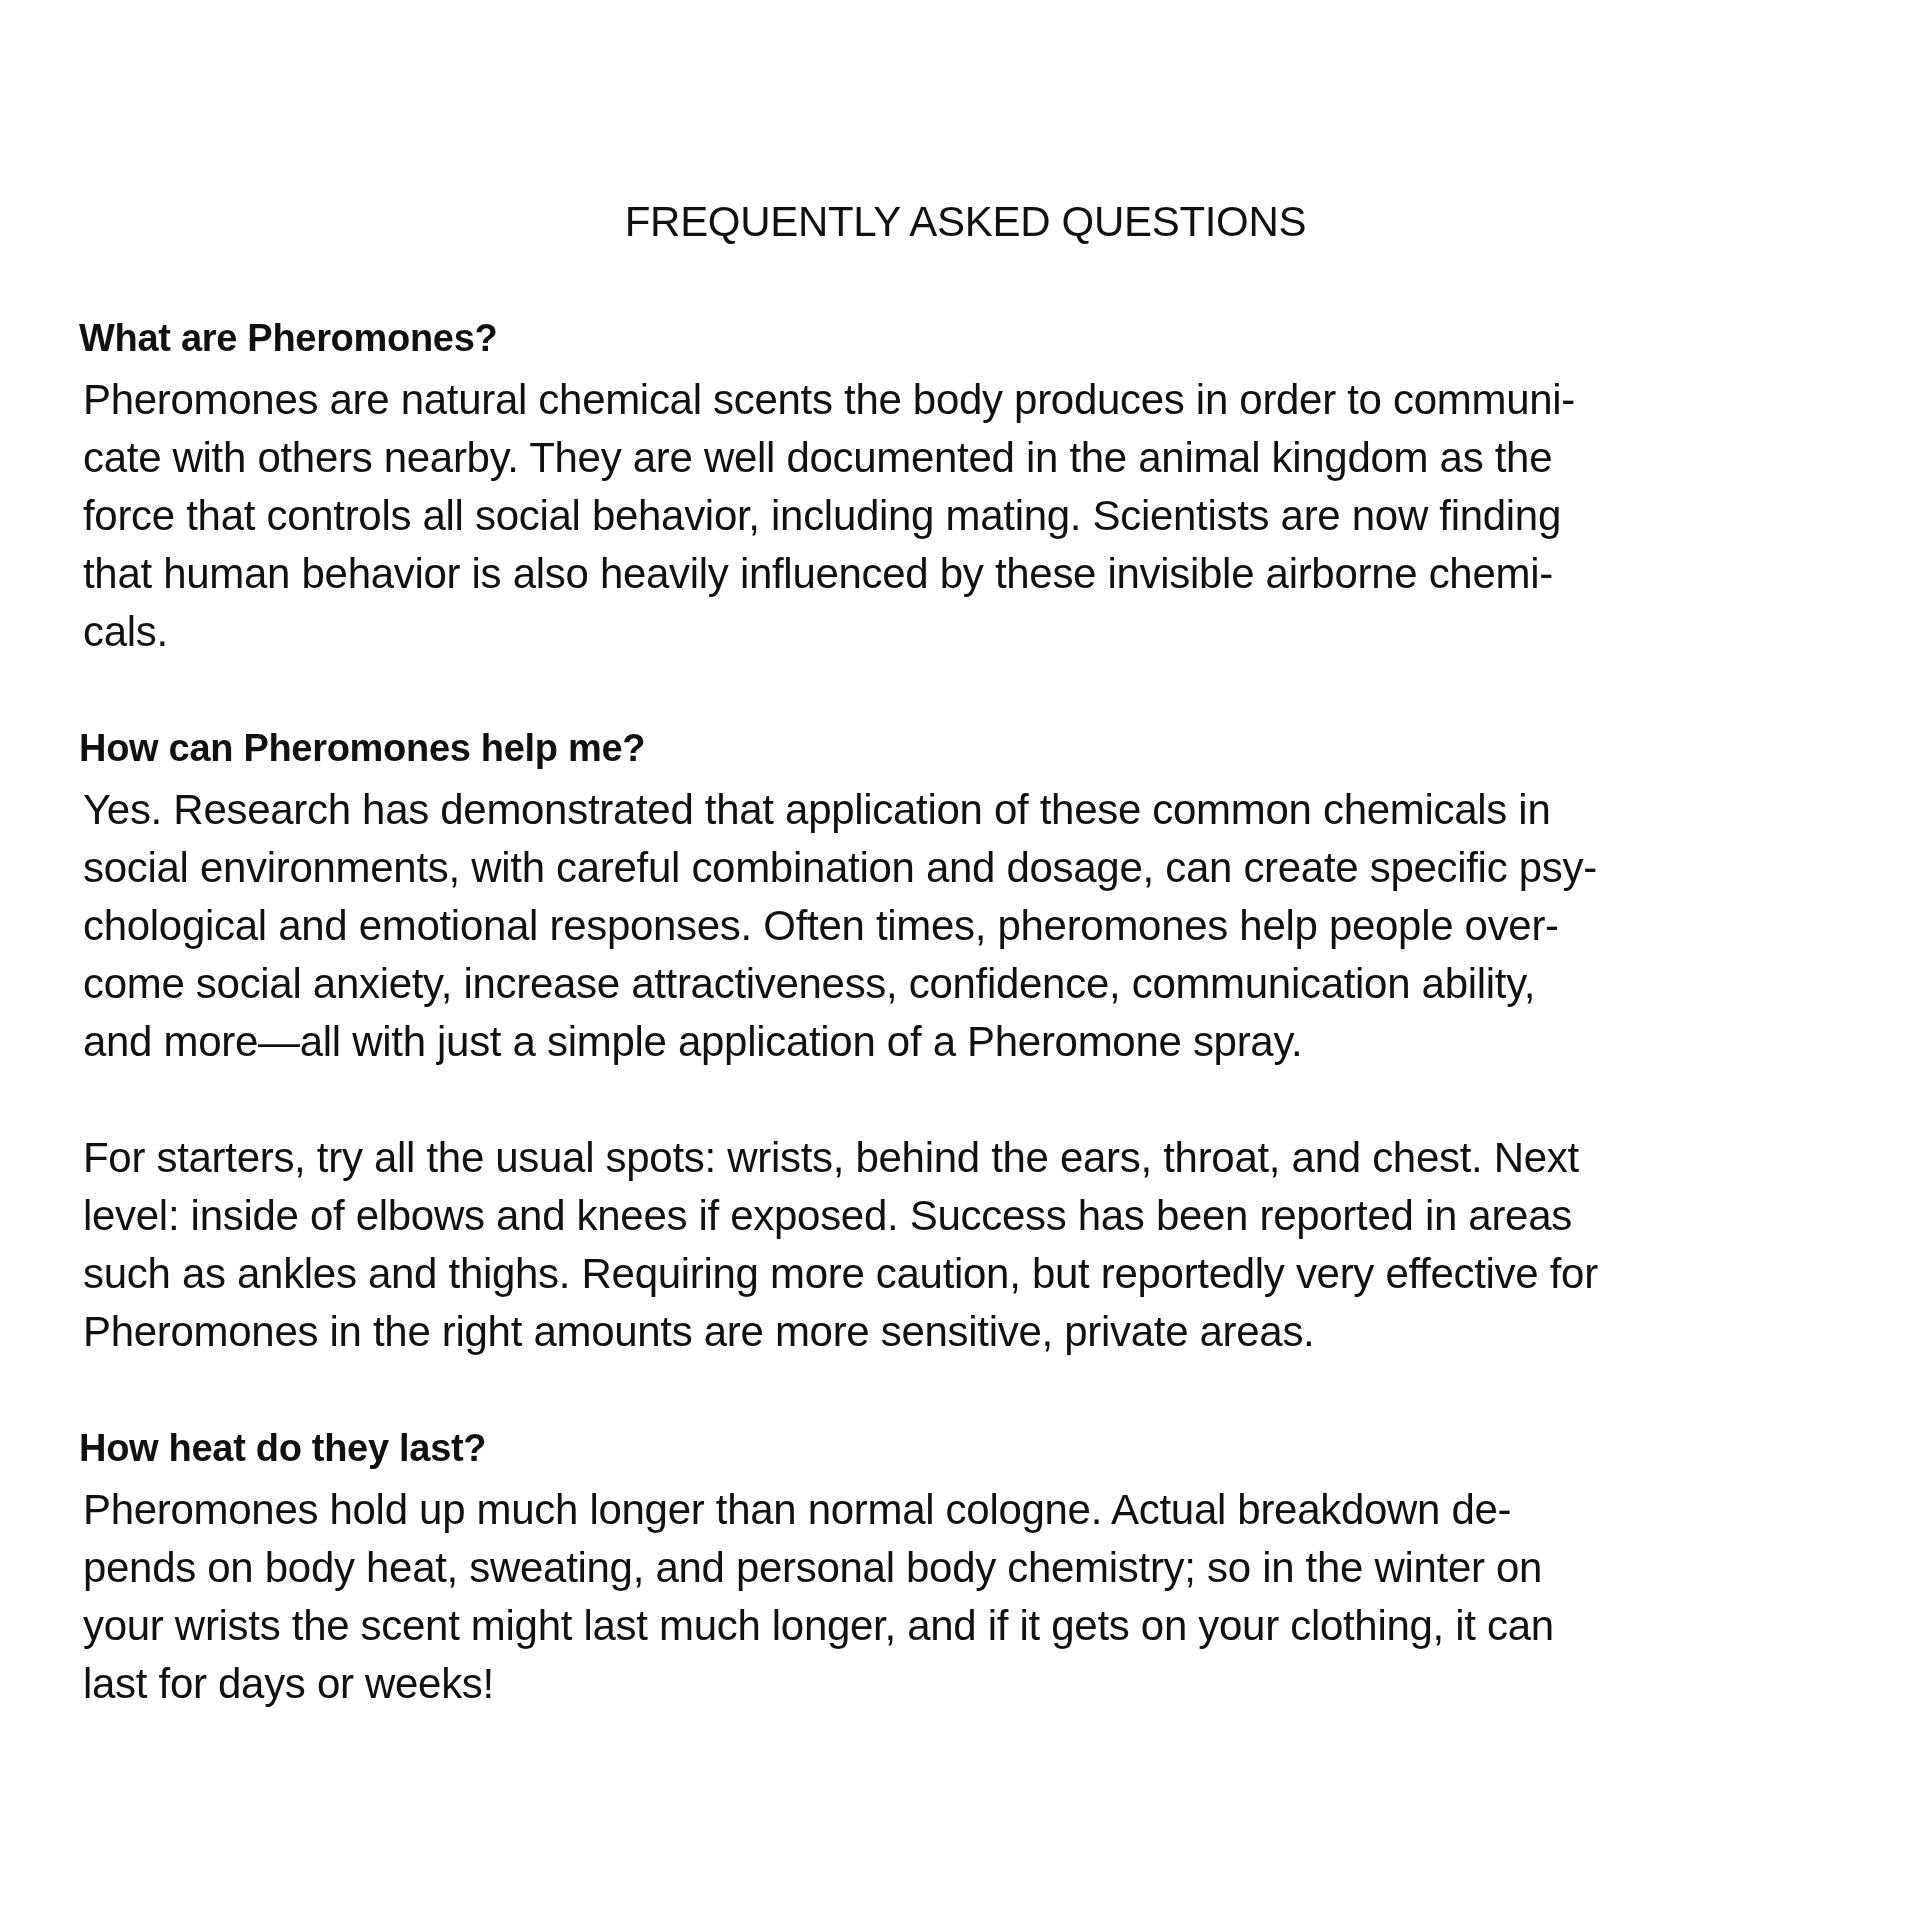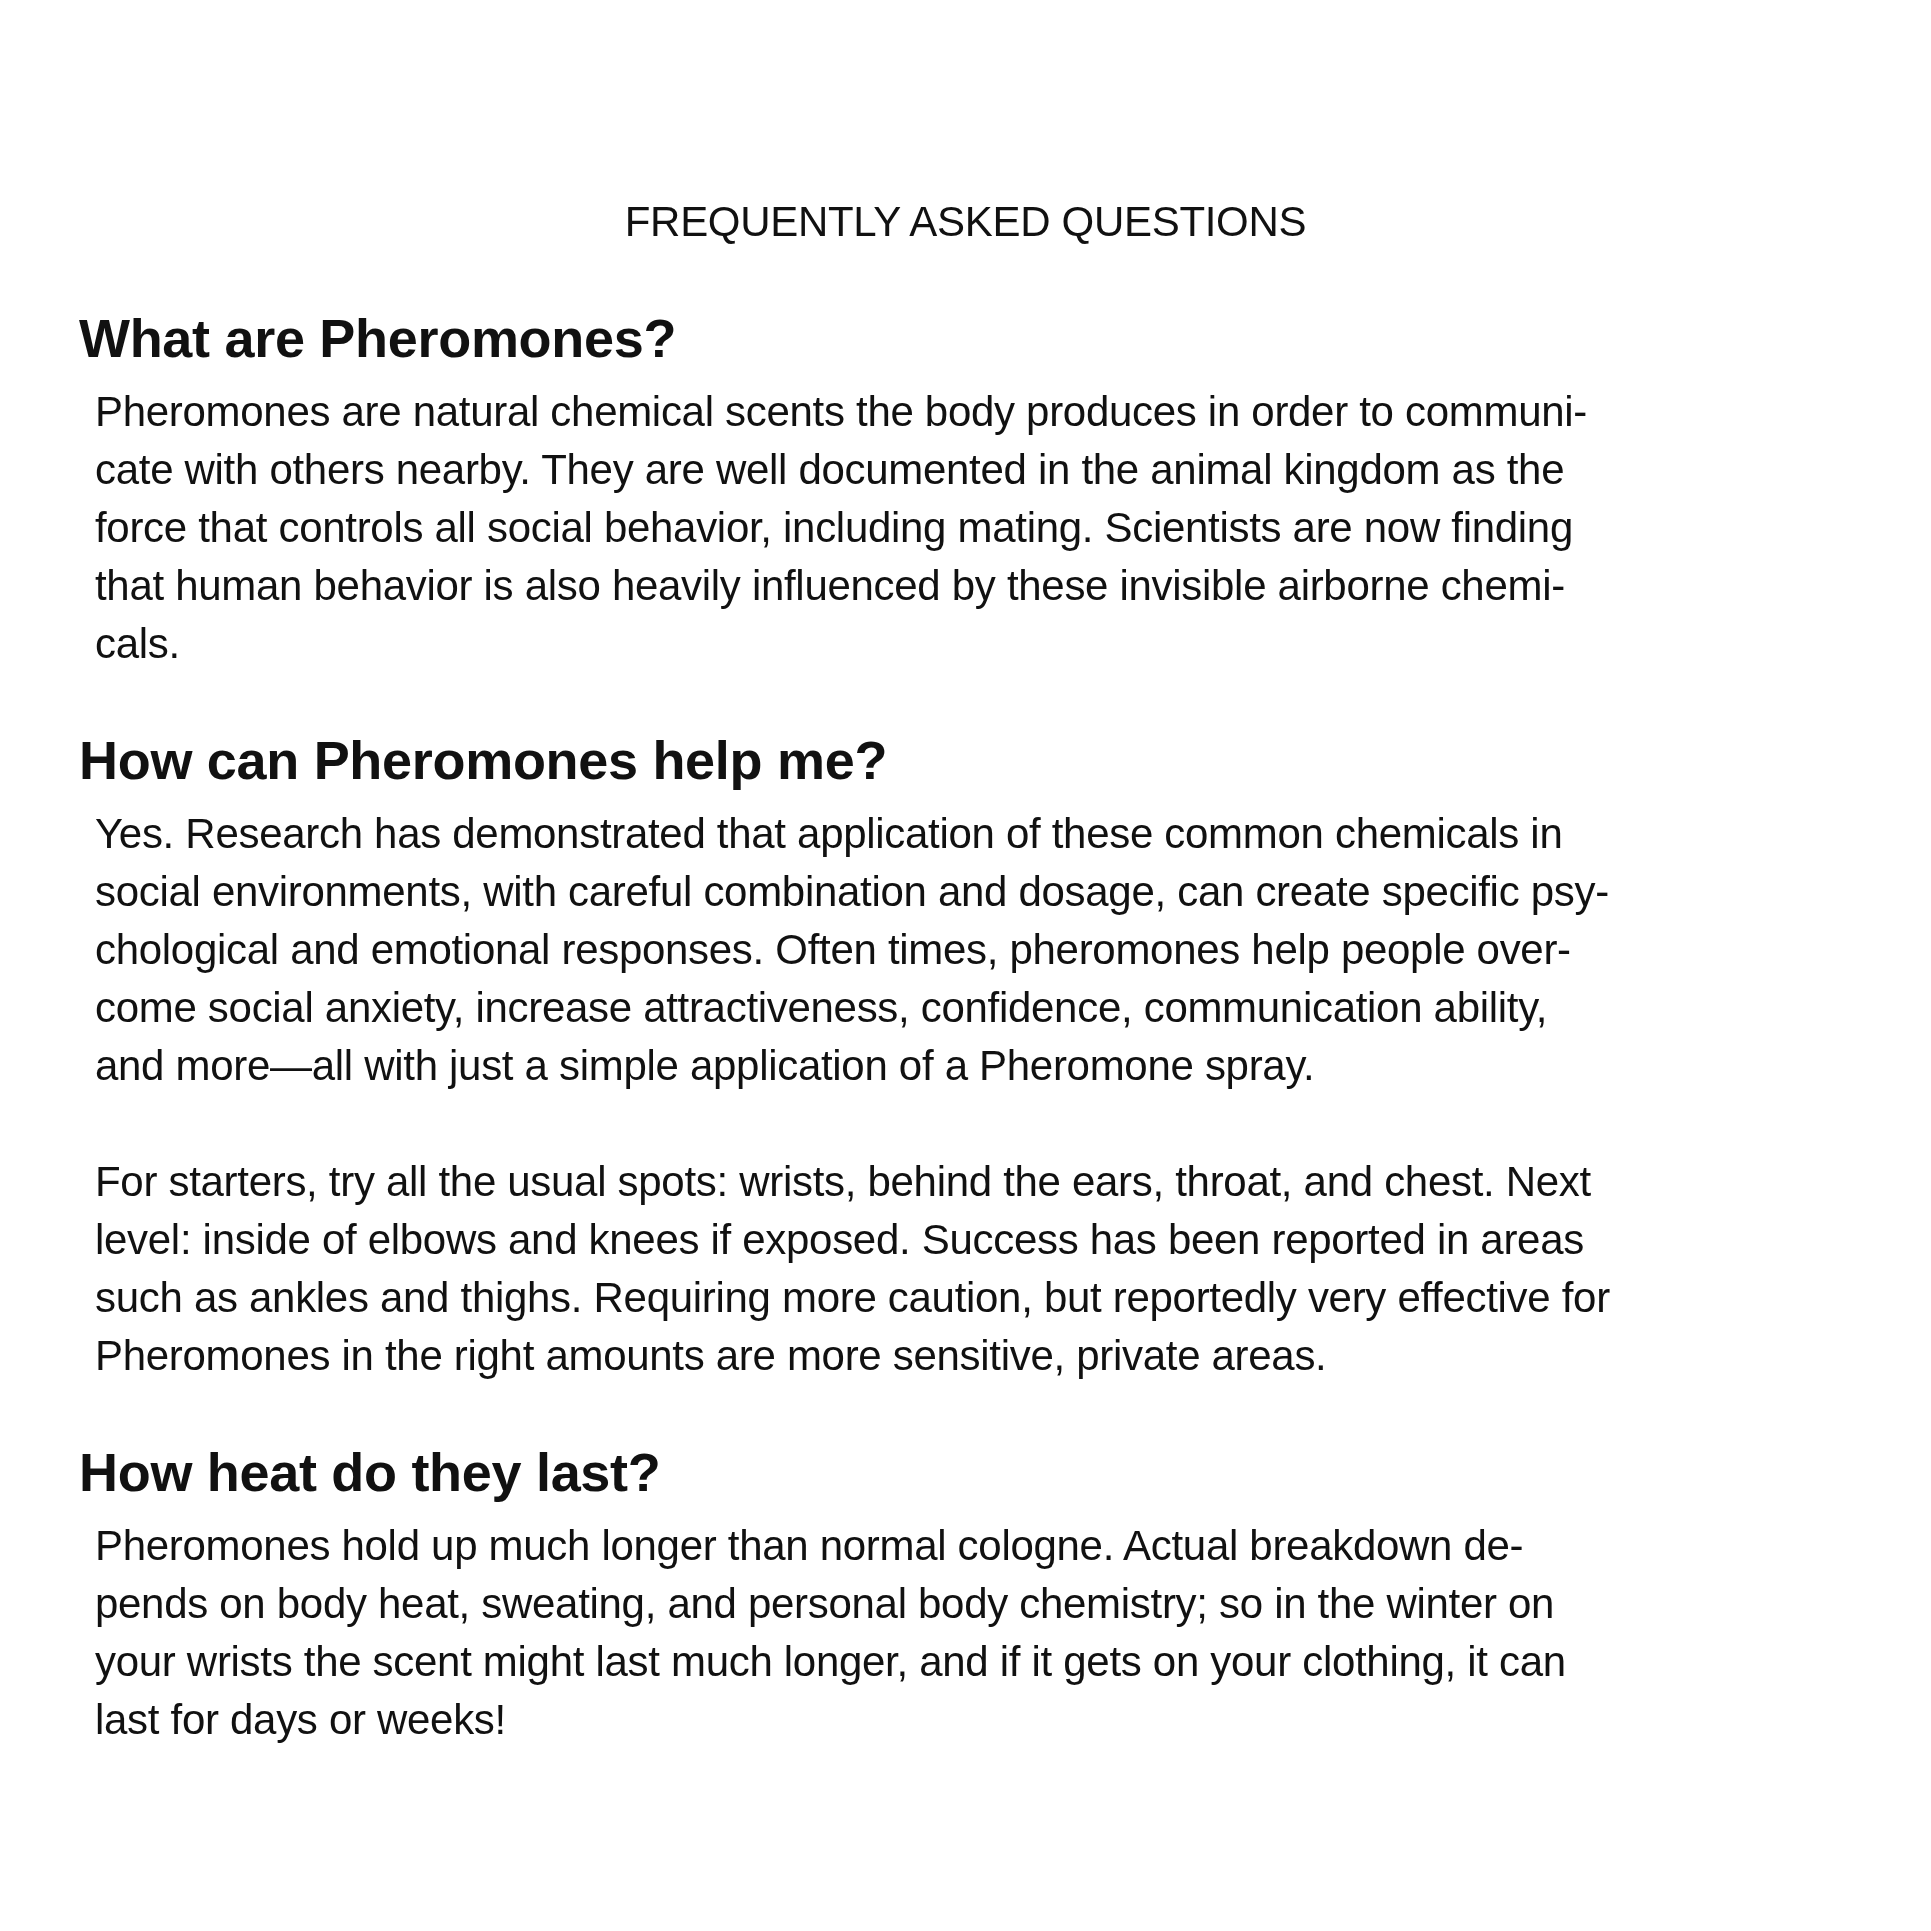--- a/index.html
+++ b/index.html
@@ -28,30 +28,30 @@
     
     margin-left: -21px; 
   }
   .faq-section {
     margin: 58px 0 0 0;
   }
   .faq-section:first-of-type {
     margin-top: 0;
   }
   .faq-question {
-    font-size: 54px;
+    font-size: 38px;
     font-weight: bold;
     line-height: 58px;
     margin: 0;
   }
   .faq-answer {
     font-size: 42px;
     font-weight: normal;
     line-height: 58px;
-    margin: 16px;
+    margin: 4px;
     white-space: pre; 
   }
 </style>
 </head>
 <body>
 
 <main class="page">
 
   <h1 class="doc-title">FREQUENTLY ASKED QUESTIONS</h1>
 

